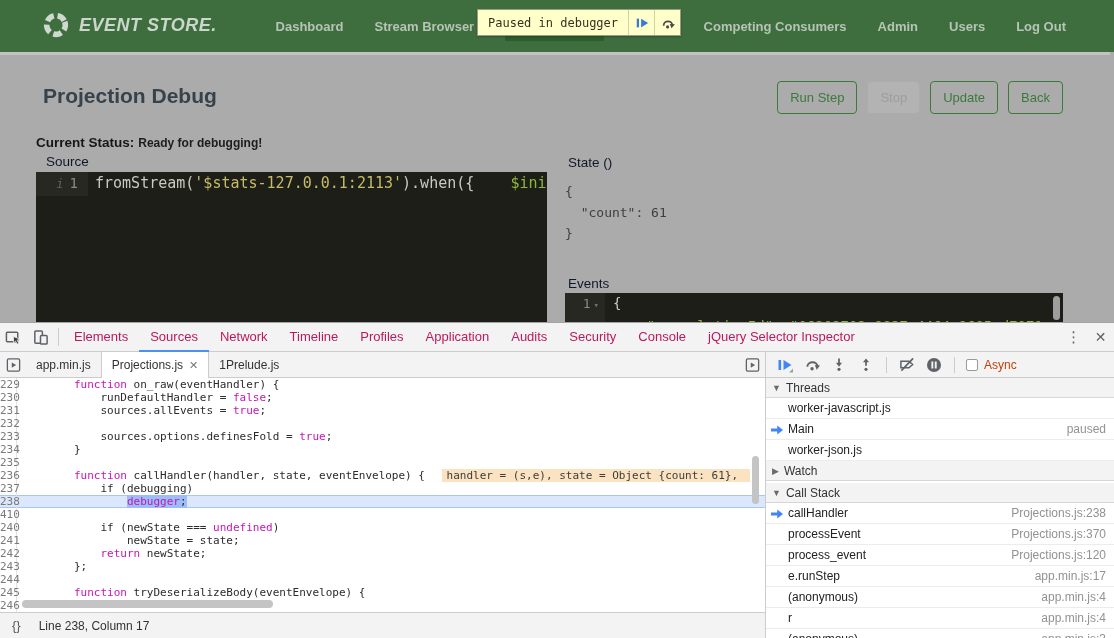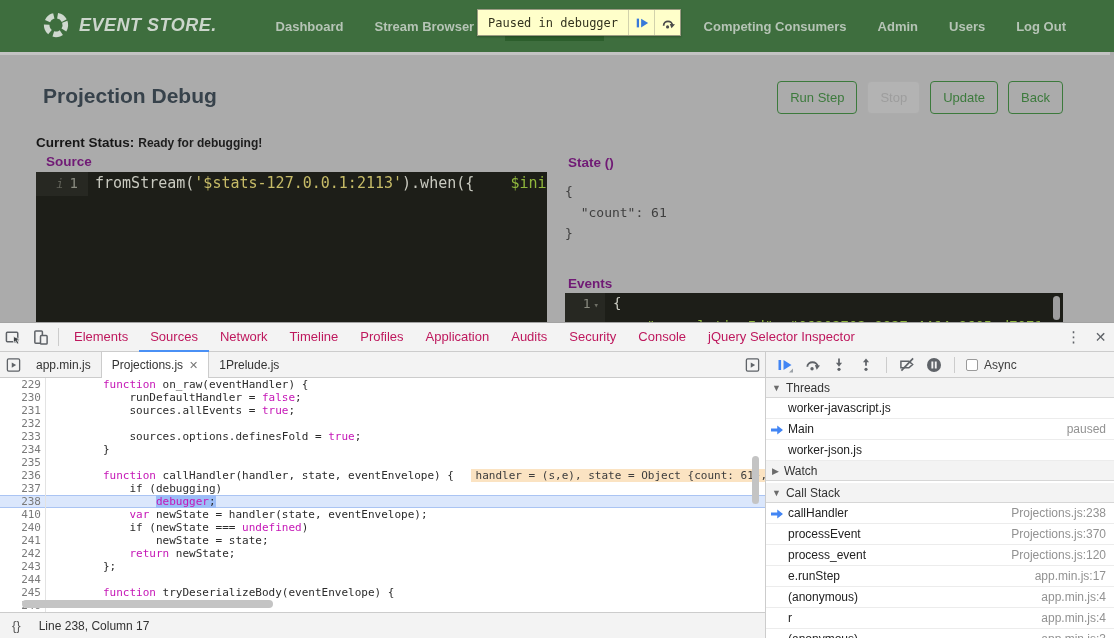--- a/index.html
+++ b/index.html
@@ -25,21 +25,21 @@
   
   .page { position:absolute; top:52px; left:0; width:1110px; height:270px; background:#ababab;
     border-top:3px solid #c3c3c3; }
   .page-title { position:absolute; left:43px; top:29px; font-size:21px; font-weight:bold; color:#37424b; }
   .header-buttons { position:absolute; right:47px; top:26px; display:flex; gap:10px; }
   .btn { height:33px; padding:0 12px; border:1px solid #3c7a3c; border-radius:4px; background:transparent;
     color:#3c7a3c; font-size:13px; font-family:"Liberation Sans", sans-serif; cursor:pointer; white-space:nowrap; }
   .btn.disabled { background:#b3b3b3; border-color:#acacac; color:#9d9d9d; cursor:default; }
   .status-line { position:absolute; left:36px; top:80px; font-size:13.5px; font-weight:bold; color:#161616; }
   .status-value { font-size:12px; font-weight:bold; color:#1d1d1d; margin-left:4px; }
-  .src-label, .state-label, .events-label { position:absolute; font-size:13.5px; font-weight:bold; color:#701a75; }
+  .src-label, .state-label, .events-label { position:absolute; font-size:13.5px; font-weight:normal; color:#0f172a; }
   .src-label { left:46px; top:99px; }
   .state-label { left:568px; top:100px; }
   .events-label { left:568px; top:221px; }
 
   .dark-editor { position:absolute; background:#1d1e18; overflow:hidden; font-family:"DejaVu Sans Mono", monospace; }
   .src-editor { left:36px; top:117px; width:511px; height:153px; }
   .ed-row { display:flex; }
   .src-editor .ed-gutter { width:52px; background:#272822; color:#8a8b80; text-align:right;
     padding-right:10px; font-size:14px; line-height:23px; flex:none; }
   .src-editor .ed-code { font-size:15px; line-height:23px; padding-left:7px; white-space:pre; color:#c9cac0; }
@@ -76,41 +76,41 @@
   .file-row { height:26px; background:#f3f3f3; border-bottom:1px solid #ccc; display:flex; align-items:stretch; }
   .file-tab { padding:0 10px; display:flex; align-items:center; gap:6px; font-size:12px; color:#333; cursor:pointer; }
   .file-tab.active { background:#fff; border-left:1px solid #ccc; border-right:1px solid #ccc; margin-bottom:-1px; }
   .tab-close { color:#777; font-size:11px; }
   .file-row .pane-btn { width:26px; display:flex; align-items:center; justify-content:center; cursor:pointer; }
   .file-row .spacer { flex:1; }
 
   .code-area { position:relative; flex:1; overflow:hidden; background:#fff;
     font-family:"DejaVu Sans Mono", monospace; font-size:11px; }
   .code-line { display:flex; height:13px; line-height:13px; }
-  .code-gutter { width:46px; flex:none; text-align:right; padding-right:4px; color:#7a7a7a;
+  .code-gutter { width:17px; flex:none; text-align:right; padding-right:4px; color:#7a7a7a;
     border-right:1px solid #e3e3e3; background:#fff; }
   .code-text { padding-left:4px; white-space:pre; color:#2b2b2b; }
   .tk-k { color:#c516b6; }
   .tk-sel { background:#9cbdf7; }
   .tk-ann { background:#fbe3c2; color:#3c3c3c; padding:0 5px; margin-left:10px; }
   .code-line.exec { background:#dbe7fc; box-shadow:inset 0 1px 0 #aac4f3, inset 0 -1px 0 #aac4f3; }
   .code-line.exec .code-gutter { background:transparent; }
   .h-scroll { position:absolute; left:22px; bottom:4px; width:251px; height:8px; border-radius:4px; background:#c4c4c4; }
   .v-scroll { position:absolute; right:6px; top:78px; width:7px; height:48px; border-radius:4px; background:#c4c4c4; }
 
   .dt-statusbar { height:26px; background:#f3f3f3; border-top:1px solid #ccc; display:flex;
     align-items:center; font-size:12px; color:#333; flex:none; }
   .braces-icon { font-size:13px; color:#5a5a5a; margin:0 18px 0 12px; cursor:pointer; }
 
   .controls-row { height:26px; background:#f3f3f3; border-bottom:1px solid #ccc; display:flex;
     align-items:center; padding-left:10px; gap:9px; }
   .ctl { width:18px; height:18px; display:flex; align-items:center; justify-content:center; cursor:pointer; flex:none; }
   .ctl-sep { width:1px; height:16px; background:#ccc; flex:none; margin:0 2px; }
   .cb-box { width:12px; height:12px; border:1px solid #9a9a9a; border-radius:2px; background:#fff; flex:none; }
-  .async-label { font-size:12px; color:#404040; margin-left:-3px; }
+  .async-label { font-size:12px; color:#c2410c; margin-left:-3px; }
 
   .section-header { height:20px; background:#f3f3f3; border-bottom:1px solid #d6d6d6; display:flex;
     align-items:center; font-size:12px; color:#333; padding-left:6px; gap:5px; cursor:pointer; }
   .tri { font-size:9px; color:#6b6b6b; }
   .side-row { height:21px; border-bottom:1px solid #ececec; position:relative; display:flex;
     align-items:center; font-size:12px; color:#222; padding-left:22px; cursor:pointer; }
   .row-right { position:absolute; right:8px; color:#929292; font-size:12px; }
   .arrow-blue { position:absolute; left:5px; top:6px; width:12px; height:10px; background:#4285f4;
     clip-path:polygon(0 34%,52% 34%,52% 4%,100% 50%,52% 96%,52% 66%,0 66%); }
   .callstack-gap { height:2px; background:#fff; }
@@ -299,21 +299,20 @@
           <div class="code-line">
             <div class="code-gutter">237</div>
             <div class="code-text"><span>            if (debugging)</span></div>
           </div>
           <div class="code-line exec">
             <div class="code-gutter">238</div>
             <div class="code-text"><span>                </span><span class="tk-k tk-sel">debugger</span><span class="tk-sel">;</span></div>
           </div>
           <div class="code-line">
             <div class="code-gutter">410</div>
-            <div class="code-text"><span>            </span><span class="tk-k">var</span><span> newState = handler(state, eventEnvelope);</span></div>
           </div>
           <div class="code-line">
             <div class="code-gutter">240</div>
             <div class="code-text"><span>            if (newState === </span><span class="tk-k">undefined</span><span>)</span></div>
           </div>
           <div class="code-line">
             <div class="code-gutter">241</div>
             <div class="code-text"><span>                newState = state;</span></div>
           </div>
           <div class="code-line">

